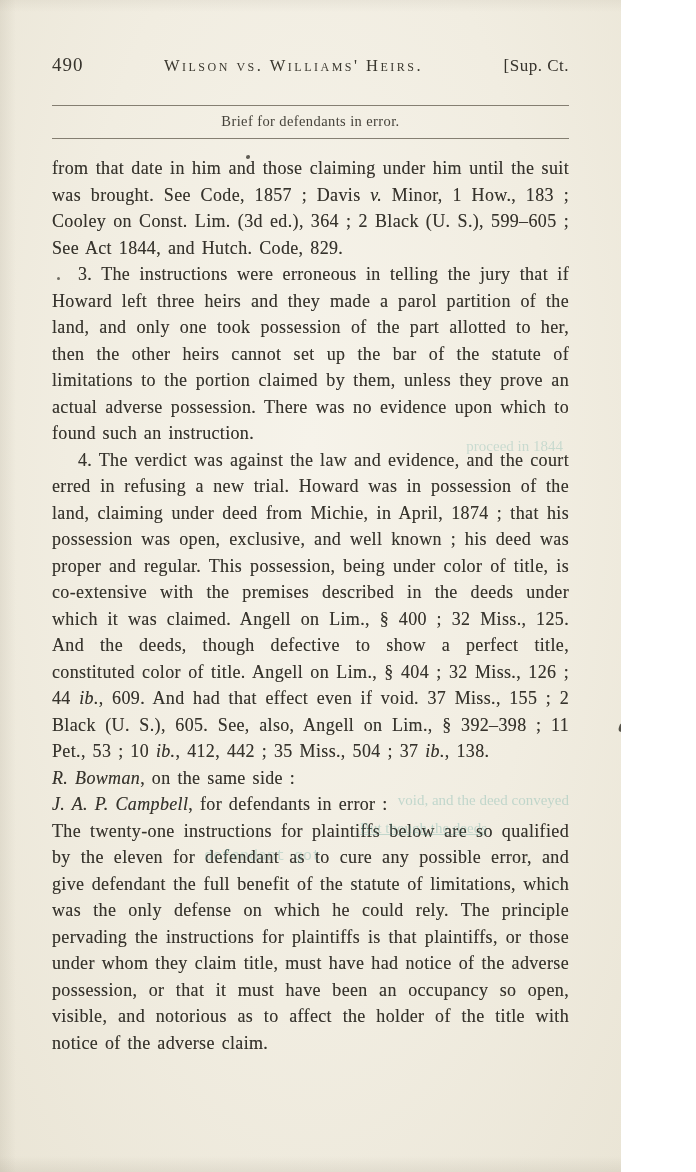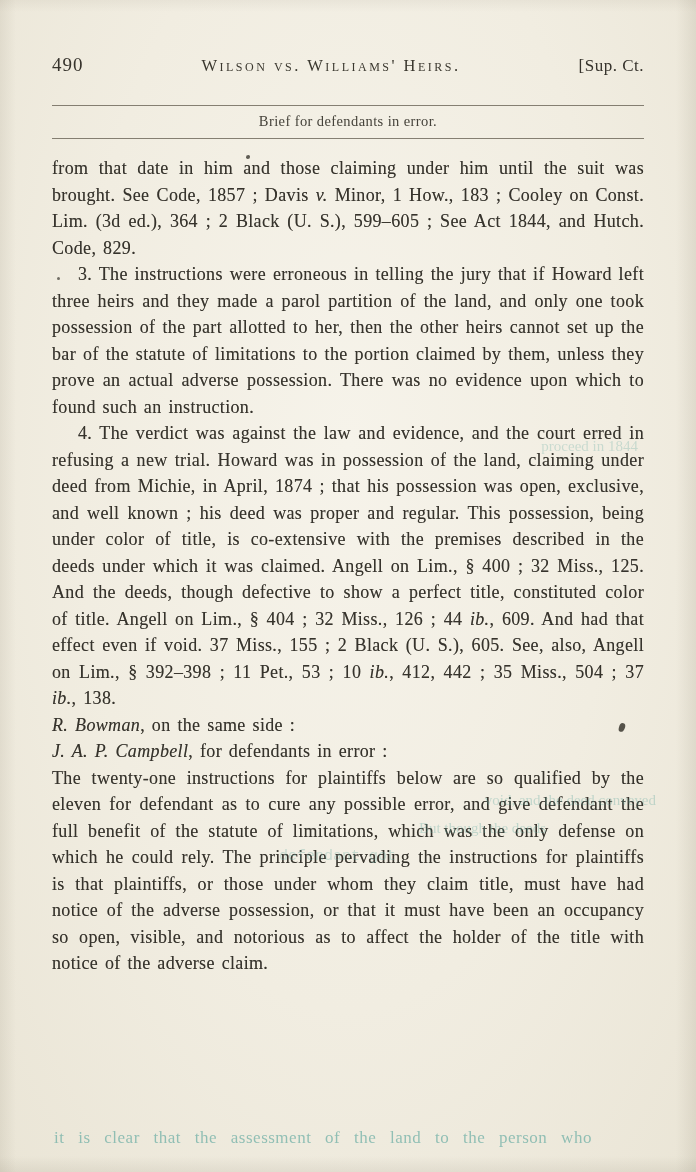--- a/index.html
+++ b/index.html
@@ -1,18 +1,18 @@
 <!DOCTYPE html>
 <html><head>
 <meta charset="utf-8">
 <style>
   html,body { margin:0; padding:0; }
   .page {
     position: relative;
-    width: 696px; height: 1172px;
+    width: 621px; height: 1172px;
     background: radial-gradient(ellipse at 50% 38%, #f6f3ea 0%, #f1ede1 55%, #eae5d6 100%);
     font-family: "Liberation Serif", "DejaVu Serif", serif;
     color: #36332c;
     overflow: hidden;
     box-sizing: border-box;
     padding-top: 54px;
   }
   .page::before {
     content:""; position:absolute; inset:0; pointer-events:none;
     background:
@@ -61,22 +61,22 @@
   
   .bleed {
     position:absolute;
     font-family: "Liberation Serif", "DejaVu Serif", serif;
     color: #5fa89f;
     pointer-events:none;
     white-space: nowrap;
     filter: blur(0.4px);
   }
   .bleed-a { top: 438px; right: 58px; font-size: 15px; opacity: 0.28; }
-  .bleed-b { top: 792px; right: 40px; font-size: 15px; opacity: 0.33; }
-  .bleed-c { top: 820px; right: 150px; font-size: 15px; opacity: 0.33; }
+  .bleed-b { top: 792px; right: 52px; font-size: 15px; opacity: 0.33; }
+  .bleed-c { top: 820px; right: 134px; font-size: 15px; opacity: 0.33; text-decoration: underline; }
   .bleed-d { top: 848px; right: 300px; font-size: 15px; opacity: 0.30; font-family: Liberation Mono, monospace; }
   .bleed-bottom {
     top: 1128px; left: 54px; font-size: 17px;
     opacity: 0.65; word-spacing: 9px; letter-spacing: 0.5px;
   }
 
   .speck { position:absolute; background:#3a372f; pointer-events:none; }
   .speck-1 { left:246px; top:155px; width:4px; height:4px; border-radius:60% 40% 55% 45%; opacity:0.8; }
   .speck-2 { left:619px; top:723px; width:6px; height:9px; border-radius:55% 45% 60% 40%; opacity:0.85; transform: rotate(14deg); }
   .speck-3 { left:57px; top:277px; width:3px; height:3px; border-radius:50%; opacity:0.7; }
@@ -104,19 +104,18 @@
     <p class="indent"><span>4. The verdict was against the law and evidence, and the court erred in refusing a new trial. Howard was in possession of the land, claiming under deed from Michie, in April, 1874 ; that his possession was open, exclusive, and well known ; his deed was proper and regular. This possession, being under color of title, is co-extensive with the premises described in the deeds under which it was claimed. Angell on Lim., § 400 ; 32 Miss., 125. And the deeds, though defective to show a perfect title, constituted color of title. Angell on Lim., § 404 ; 32 Miss., 126 ; 44 </span><span class="it">ib.</span><span>, 609. And had that effect even if void. 37 Miss., 155 ; 2 Black (U. S.), 605. See, also, Angell on Lim., § 392–398 ; 11 Pet., 53 ; 10 </span><span class="it">ib.</span><span>, 412, 442 ; 35 Miss., 504 ; 37 </span><span class="it">ib.</span><span>, 138.</span></p>
     <p><span class="it">R. Bowman</span><span>, on the same side :</span></p>
     <p><span class="it">J. A. P. Campbell</span><span>, for defendants in error :</span></p>
     <p><span>The twenty-one instructions for plaintiffs below are so qualified by the eleven for defendant as to cure any possible error, and give defendant the full benefit of the statute of limitations, which was the only defense on which he could rely. The principle pervading the instructions for plaintiffs is that plaintiffs, or those under whom they claim title, must have had notice of the adverse possession, or that it must have been an occupancy so open, visible, and notorious as to affect the holder of the title with notice of the adverse claim.</span></p>
   </div>
 
   <span class="bleed bleed-a">proceed in 1844</span>
   <span class="bleed bleed-b">void, and the deed conveyed</span>
   <span class="bleed bleed-c">But though the deeds</span>
   <span class="bleed bleed-d">defendant got</span>
-  <span class="bleed bleed-bottom">it is clear that the assessment of the land to the person who</span>
 
   <div class="speck speck-1"></div>
   <div class="speck speck-2"></div>
   <div class="speck speck-3"></div>
 
 </div>
 
 </body></html>

